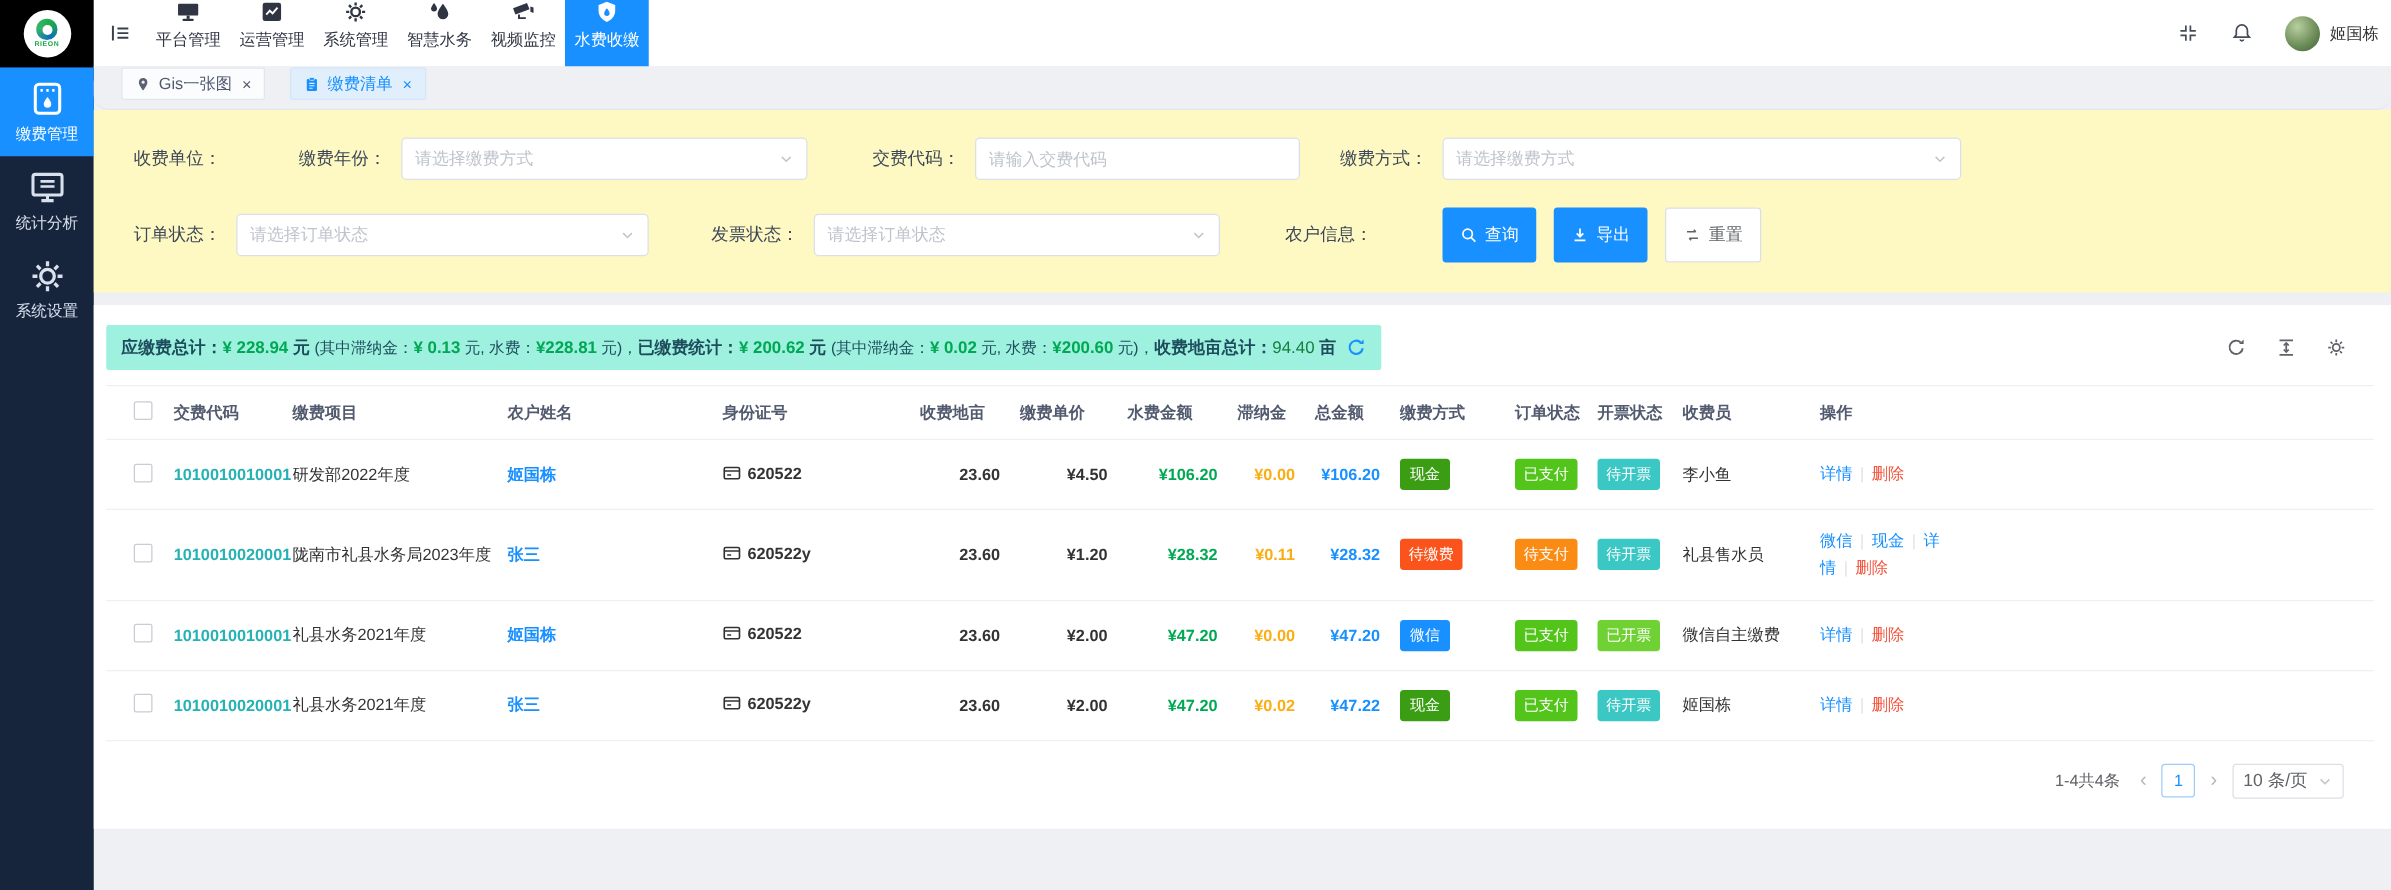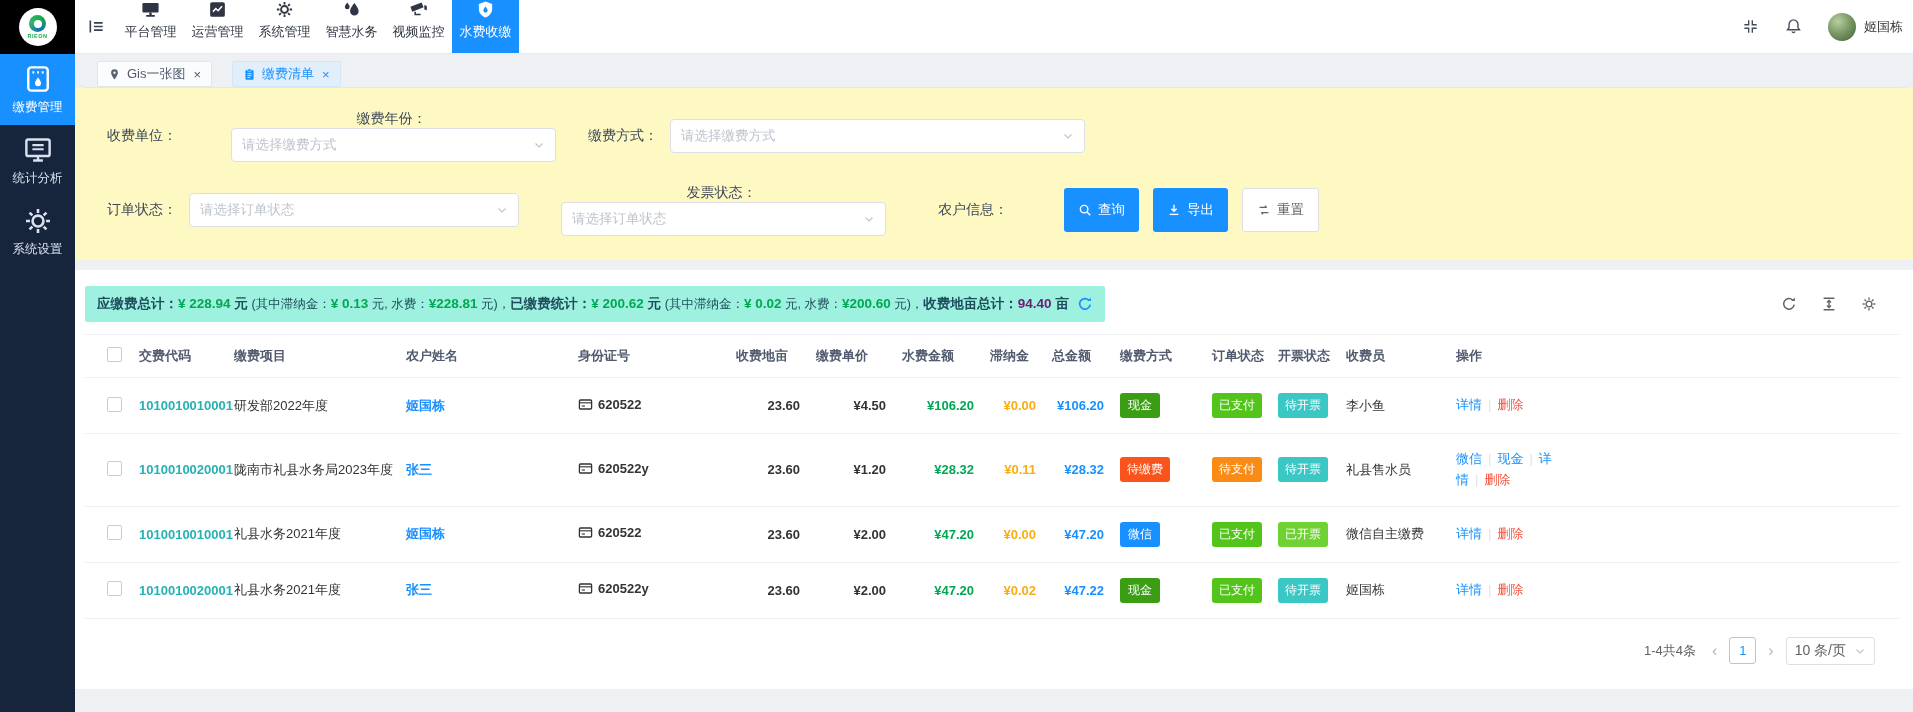--- a/index.html
+++ b/index.html
@@ -30,56 +30,56 @@
   .nav-item svg { width:19px; height:19px; }
   .nav-label { font-size:13px; white-space:nowrap; }
   .nav-item.active { background:#1890ff; color:#fff; }
   .top-right { margin-left:auto; display:flex; align-items:center; gap:26px; padding-right:10px; color:#454c59; }
   .top-right svg { width:17px; height:17px; }
   .avatar { width:28px; height:28px; border-radius:50%; margin-right:-18px;
     background:radial-gradient(circle at 35% 30%,#b9cfa0,#6f8f5b 55%,#41603a); }
   .username { font-size:13px; color:#333; white-space:nowrap; }
 
   
-  .tabbar { height:34px; background:#eef0f3; display:flex; align-items:flex-end; gap:20px; padding-left:22px; border-bottom:1px solid #e3e6ea;border-radius:12px; }
+  .tabbar { height:34px; background:#eef0f3; display:flex; align-items:flex-start; gap:20px; padding-left:22px; border-bottom:1px solid #e3e6ea;border-radius:12px; }
   .tab { height:26px; display:flex; align-items:center; gap:6px; padding:0 10px; font-size:13px; border-radius:2px;
     background:#fbfcfd; border:1px solid #e2e6eb; color:#515a6e; cursor:pointer; }
   .tab svg { width:13px; height:13px; }
   .tab.active { background:#e1eefb; border-color:#d2e6fa; color:#1890ff; }
   .tab-close { font-size:13px; margin-left:2px; cursor:pointer; }
 
   
   .filter-card { background:#fef9c3; padding:22px 14px 2px 0; }
   .filter-row { display:flex; align-items:center; margin-bottom:22px; }
   .fgroup { display:flex; align-items:center; }
   .flabel { font-size:14px; color:#3d4757; text-align:right; margin-right:12px; white-space:nowrap; }
   .lw88 { width:102px; } .lw78 { width:78px; }
   .fselect, .finput { height:34px; border:1px solid #dcdfe6; border-radius:4px; background:#fff; display:flex; align-items:center; padding:0 10px; }
   .fselect { justify-content:space-between; cursor:pointer; }
   .ph { color:#bfc4cc; font-size:13.5px; }
   .finput { font-size:13.5px; color:#333; }
   .finput::placeholder { color:#bfc4cc; }
   .chev { width:12px; height:12px; flex:0 0 12px; }
   .w330{width:330px;} .w325{width:325px;} .w260{width:260px;} .w415{width:415px;}
-  .ml42{margin-left:42px;flex-direction:column;} .ml44{margin-left:44px;} .ml24{margin-left:24px;}
+  .ml42{margin-left:42px;} .ml44{margin-left:44px;} .ml24{margin-left:24px;}
   .btns { display:flex; gap:14px; margin-left:44px; }
   .btn { height:44px; border-radius:3px; border:none; display:flex; align-items:center; gap:6px; padding:0 14px; font-size:13.5px; cursor:pointer;
     font-family:"Liberation Sans","DejaVu Sans",sans-serif; }
   .btn svg { width:14px; height:14px; }
   .btn-blue { background:#1890ff; color:#fff; }
   .btn-plain { background:#fff; color:#606266; border:1px solid #dcdfe6; }
 
   
   .table-card { background:#fff; margin-top:10px; padding:16px 14px 24px 10px; flex:0 0 auto; }
   .summary-row { display:flex; align-items:center; justify-content:space-between; }
   .summary-bar { display:inline-flex; align-items:center; background:#9ef0df; height:36px; padding:0 12px; font-size:13.5px; border-radius:2px; flex-wrap:nowrap; white-space:nowrap; }
   .sum-label { color:#1d4d5c; font-weight:bold; }
   .sum-label-sm { color:#1d4d5c; font-size:12.5px; }
   .sum-green { color:#00a854; font-weight:bold; }
-  .sum-dark { color:#701a75; font-weight:bold; }
+  .sum-dark { color:#15803d; font-weight:normal; }
   .refresh-blue { width:16px; height:16px; color:#1890ff; margin-left:8px; cursor:pointer; }
   .toolbar { display:flex; align-items:center; gap:24px; color:#5f6368; padding-right:22px; }
   .toolbar svg { width:16px; height:16px; cursor:pointer; }
 
   table#grid { width:100%; border-collapse:collapse; table-layout:fixed; margin-top:12px; font-size:13px; color:#333; }
   #grid th { font-weight:bold; color:#515a6e; text-align:left; padding:12px 8px; border-top:1px solid #eef0f4; border-bottom:1px solid #eef0f4; white-space:nowrap; }
   #grid td { padding:15px 8px; border-bottom:1px solid #eef0f4; white-space:nowrap; vertical-align:middle; }
   #grid td.ops { white-space:normal; line-height:1.6; }
   .num { text-align:right;margin-top:44px; }
   .strong { font-weight:bold; }
@@ -233,20 +233,24 @@
           <label class="flabel lw88">收费单位：</label>
         </div>
         <div class="fgroup ml42">
           <label class="flabel lw78">缴费年份：</label>
           <div class="fselect w325">
             <span class="ph">请选择缴费方式</span>
             <svg class="chev" viewBox="0 0 12 12">
                 <path d="M2.5 4.5L6 8l3.5-3.5" fill="none" stroke="#c0c4cc" stroke-width="1.2"></path>
               </svg>
           </div>
+        </div>
+        <div class="fgroup ml44">
+          <label class="flabel lw78">交费代码：</label>
+          <input class="finput w260" placeholder="请输入交费代码" style="">
         </div>
         <div class="fgroup ml24">
           <label class="flabel lw78">缴费方式：</label>
           <div class="fselect w415">
             <span class="ph">请选择缴费方式</span>
             <svg class="chev" viewBox="0 0 12 12">
                 <path d="M2.5 4.5L6 8l3.5-3.5" fill="none" stroke="#c0c4cc" stroke-width="1.2"></path>
               </svg>
           </div>
         </div>

